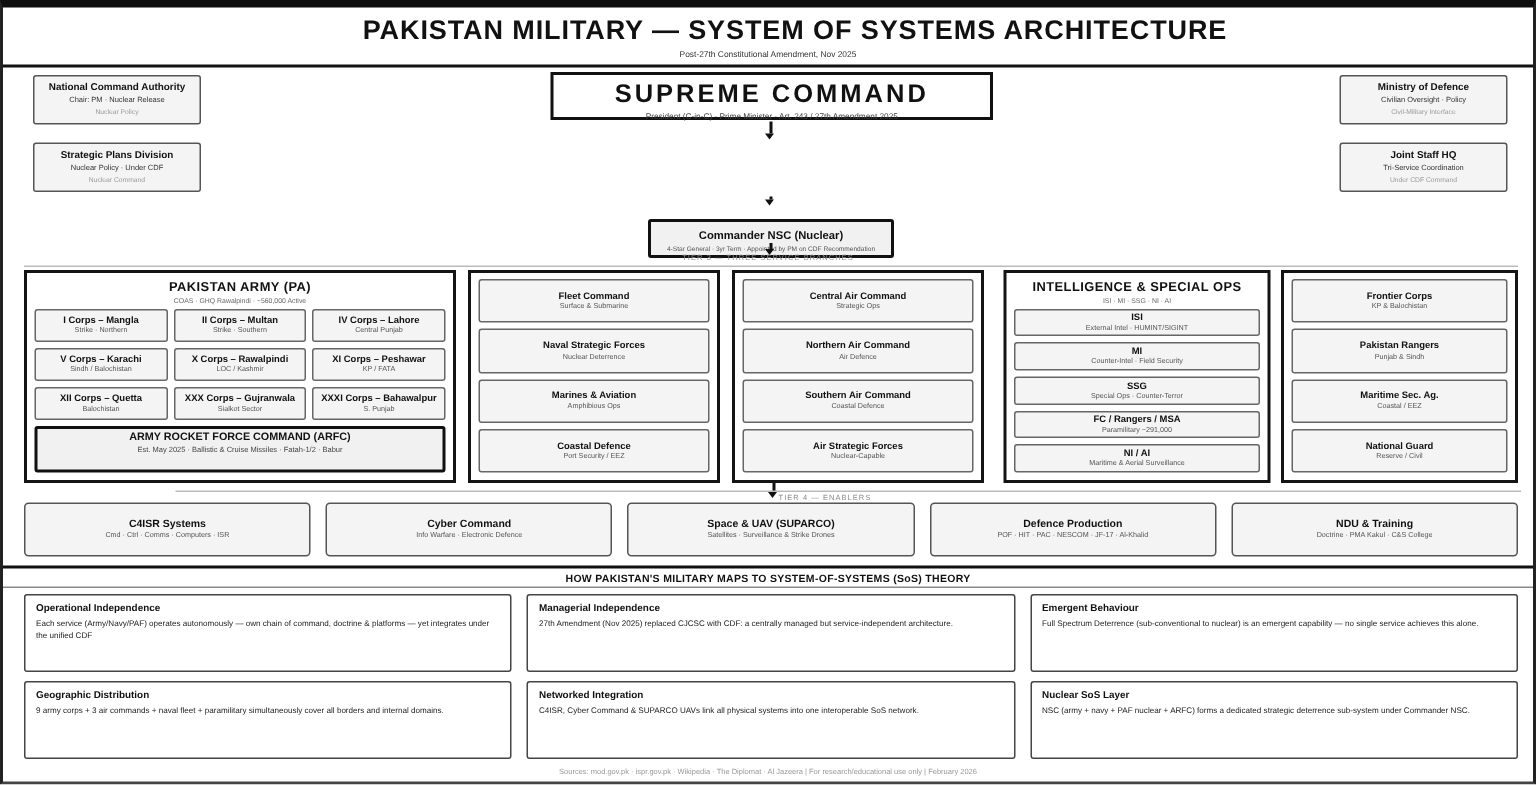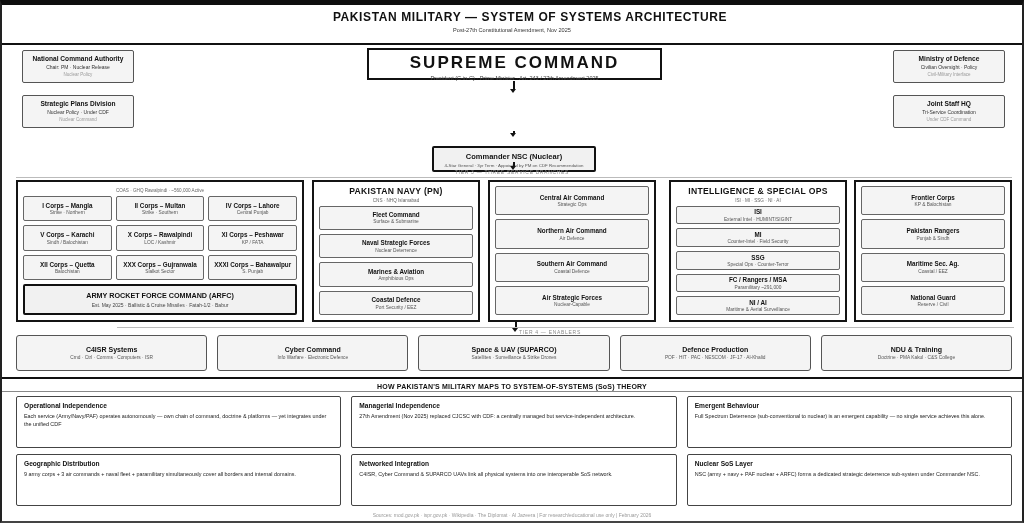--- a/index.html
+++ b/index.html
@@ -1,21 +1,21 @@
 <!DOCTYPE html>
 <html><head>
 <meta charset="utf-8">
 <style>
   html,body{margin:0;padding:0;background:#fff;}
   .page{position:relative;width:1024px;height:523px;background:#fff;color:#111;
     font-family:"Liberation Sans",sans-serif;box-sizing:border-box;
     border-top:5px solid #0e0e0e;border-left:2px solid #222;border-right:2px solid #222;border-bottom:2px solid #444;overflow:hidden;}
   
   .hdr{position:absolute;left:0;right:0;top:0;height:33px;border-bottom:2.5px solid #111;text-align:center;padding-top:5px;box-sizing:content-box;}
-  .hdr .t{font-size:12px;font-weight:bold;letter-spacing:.6px;margin-left:36px;}
+  .hdr .t{font-size:18px;font-weight:bold;letter-spacing:.6px;margin-left:36px;}
   .hdr .s{font-size:5.6px;color:#333;margin-top:2.5px;}
   
   .sbox{position:absolute;width:112px;height:33px;background:#f4f4f4;border:1.2px solid #555;border-radius:2px;
     text-align:center;box-sizing:border-box;padding-top:4px;}
   .sbox .t{font-size:6.6px;font-weight:bold;}
   .sbox .l1{font-size:5px;color:#333;margin-top:2px;}
   .sbox .l2{font-size:4.5px;color:#9a9a9a;margin-top:2px;}
   
   .cmd{position:absolute;text-align:center;background:#fff;box-sizing:border-box;}
   .supreme{left:365px;top:43px;width:295px;height:32px;border:2px solid #111;padding-top:3px;}
@@ -38,21 +38,21 @@
   .ch{text-align:center;margin-bottom:3px;}
   .ct{font-size:8.6px;font-weight:bold;letter-spacing:.3px;}
   .cs{font-size:4.6px;color:#666;margin-top:1.5px;}
   .units{flex:1;display:flex;flex-direction:column;gap:4px;}
   .u{flex:1;background:#f4f4f4;border:1px solid #666;border-radius:2px;text-align:center;
     display:flex;flex-direction:column;justify-content:center;gap:1.5px;padding:1px 2px;box-sizing:border-box;}
   .ut{font-size:6.3px;font-weight:bold;}
   .us{font-size:4.8px;color:#555;}
   .agrid{flex:1;display:grid;grid-template-columns:1fr 1fr 1fr;gap:4px;margin-bottom:4px;}
   .arfc{height:27px;border:2px solid #111;background:#f1f1f1;border-radius:2px;text-align:center;
-    display:flex;flex-direction:column;justify-content:center;gap:2px;}
+    display:flex;flex-direction:column;gap:2px;}
   .arfc .ut{font-size:7.2px;}
   .arfc .us{font-size:5px;color:#444;}
   
   .en{position:absolute;left:14px;top:330px;width:996px;height:36px;display:flex;gap:10px;}
   .ebox{flex:1;background:#f4f4f4;border:1.3px solid #555;border-radius:3px;text-align:center;
     display:flex;flex-direction:column;justify-content:center;gap:2.5px;}
   .et{font-size:7px;font-weight:bold;}
   .es{font-size:4.8px;color:#555;}
   
   .tband{position:absolute;left:0;right:0;top:372px;height:15px;border-top:2px solid #111;border-bottom:1px solid #888;
@@ -106,20 +106,21 @@
     <div class="t">Commander NSC (Nuclear)</div>
     <div class="s">4-Star General · 3yr Term · Appointed by PM on CDF Recommendation</div>
   </div>
   <div class="arr" style="left:511px;top:157px;height:4px;"></div>
 
   <div class="tierlbl" style="left:0;right:0;top:164px;text-align:center;">TIER 3 — THREE SERVICE BRANCHES</div>
   <div class="hline" style="left:14px;width:996px;top:171.5px;"></div>
 
   <div class="col" style="left:14px;width:288px;">
     <div class="ch">
+      <div class="ct">PAKISTAN ARMY (PA)</div>
       <div class="cs">COAS · GHQ Rawalpindi · ~560,000 Active</div>
     </div>
     <div class="agrid">
       <div class="u">
           <div class="ut">I Corps – Mangla</div>
           <div class="us">Strike · Northern</div>
         </div>
       <div class="u">
           <div class="ut">II Corps – Multan</div>
           <div class="us">Strike · Southern</div>
@@ -153,24 +154,20 @@
           <div class="us">S. Punjab</div>
         </div>
     </div>
     <div class="arfc">
       <div class="ut">ARMY ROCKET FORCE COMMAND (ARFC)</div>
       <div class="us">Est. May 2025 · Ballistic &amp; Cruise Missiles · Fatah-1/2 · Babur</div>
     </div>
   </div>
 
   <div class="col" style="left:310px;width:168px;">
-    <div class="ch">
-      <div class="ct">PAKISTAN NAVY (PN)</div>
-      <div class="cs">CNS · NHQ Islamabad</div>
-    </div>
     <div class="units">
       <div class="u">
           <div class="ut">Fleet Command</div>
           <div class="us">Surface &amp; Submarine</div>
         </div>
       <div class="u">
           <div class="ut">Naval Strategic Forces</div>
           <div class="us">Nuclear Deterrence</div>
         </div>
       <div class="u">

